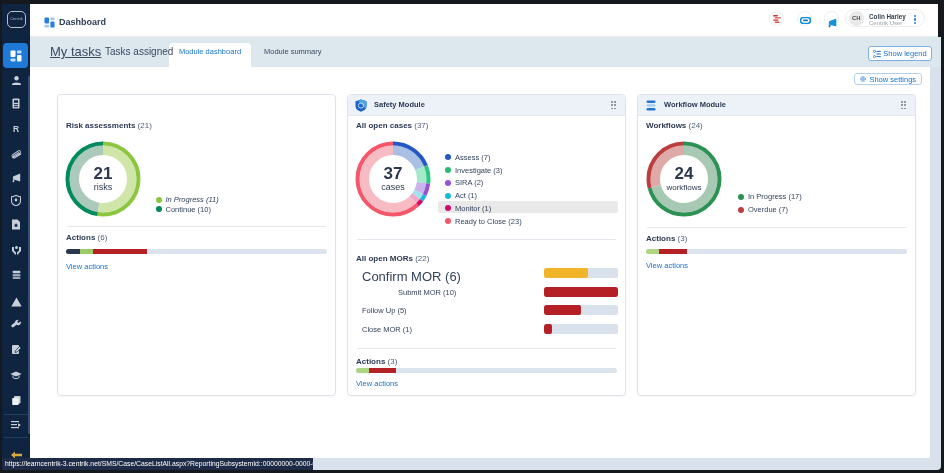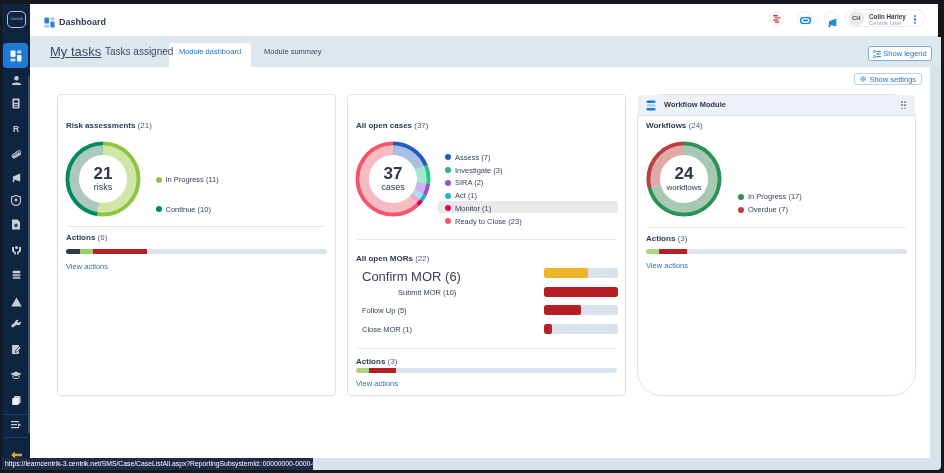--- a/index.html
+++ b/index.html
@@ -182,32 +182,48 @@
   <div style="position:absolute;left:5px;top:44px;"><svg width="80" height="80" viewBox="0 0 80 80">
         <g transform="rotate(-90 40 40)">
           <circle cx="40" cy="40" r="28.75" fill="none" stroke="#cfe6a8" stroke-width="9.5" stroke-dasharray="94.62 86.02" stroke-dashoffset="-0.00"></circle>
           <circle cx="40" cy="40" r="35.5" fill="none" stroke="#8cc63f" stroke-width="4" stroke-dasharray="116.84 106.22" stroke-dashoffset="-0.00"></circle>
           <circle cx="40" cy="40" r="28.75" fill="none" stroke="#abcabb" stroke-width="9.5" stroke-dasharray="86.02 94.62" stroke-dashoffset="-94.62"></circle>
           <circle cx="40" cy="40" r="35.5" fill="none" stroke="#008a5e" stroke-width="4" stroke-dasharray="106.22 116.84" stroke-dashoffset="-116.84"></circle>
         </g>
 <text x="40" y="40" text-anchor="middle" font-family="Liberation Sans, sans-serif" font-size="17" font-weight="bold" fill="#2b3850">21</text>
 <text x="40" y="51" text-anchor="middle" font-family="Liberation Sans, sans-serif" font-size="9" fill="#2b3850">risks</text>
       </svg></div>
-  <div class="legend" style="left:97.5px;top:80px;"><span class="ld" style="background:#8cc63f;"></span>In Progress (11)</div>
+  <div class="legend" style="left:97.5px;top:100px;font-style:italic;"><span class="ld" style="background:#8cc63f;"></span>In Progress (11)</div>
   <div class="legend" style="left:97.5px;top:109.6px;"><span class="ld" style="background:#008a5e;"></span>Continue (10)</div>
   <div class="divider" style="top:131px;"></div>
   <div class="sech" style="left:8px;top:138px;">Actions <span>(6)</span></div>
   <div class="track" style="left:8px;top:154px;width:261px;">
     <i style="width:14px;background:#2b3850;"></i>
       <i style="width:13px;background:#9ccc65;"></i>
       <i style="width:54px;background:#b42025;"></i>
   </div>
   <div class="link" style="left:8px;top:167px;">View actions</div>
 </div>
 <div class="card" style="left:347px;">
+  <div class="chead">
+    <svg style="position:absolute;left:7px;top:4px;" width="12" height="13" viewBox="0 0 12 13">
+      <path d="M6 0.5 L11.5 2.3 L11.5 7 C11.5 10 9 11.8 6 12.7 C3 11.8 0.5 10 0.5 7 L0.5 2.3 Z" fill="#1e63c8"></path>
+      <path d="M6 0.5 L11.5 2.3 L11.5 7 C11.5 8 11.2 8.8 10.7 9.5 L3 2 L6 0.5Z" fill="#4da3e8"></path>
+      <circle cx="6" cy="6.5" r="2.6" fill="none" stroke="#bcd7f2" stroke-width="1"></circle>
+    </svg>
+    <div class="ctitle">Safety Module</div>
+      <div class="grip">
+        <i style="left:0.0px;top:0.0px;"></i>
+        <i style="left:3.2px;top:0.0px;"></i>
+        <i style="left:0.0px;top:3.4px;"></i>
+        <i style="left:3.2px;top:3.4px;"></i>
+        <i style="left:0.0px;top:6.8px;"></i>
+        <i style="left:3.2px;top:6.8px;"></i>
+      </div>
+  </div>
   <div class="sech" style="left:8px;top:25.5px;">All open cases <span>(37)</span></div>
   <div style="position:absolute;left:5px;top:44px;"><svg width="80" height="80" viewBox="0 0 80 80">
         <g transform="rotate(-90 40 40)">
           <circle cx="40" cy="40" r="28.75" fill="none" stroke="#a9bfe3" stroke-width="9.5" stroke-dasharray="34.18 146.47" stroke-dashoffset="-0.00"></circle>
           <circle cx="40" cy="40" r="35.5" fill="none" stroke="#2458c4" stroke-width="4" stroke-dasharray="42.20 180.85" stroke-dashoffset="-0.00"></circle>
           <circle cx="40" cy="40" r="28.75" fill="none" stroke="#a4e9cb" stroke-width="9.5" stroke-dasharray="14.65 165.99" stroke-dashoffset="-34.18"></circle>
           <circle cx="40" cy="40" r="35.5" fill="none" stroke="#28c77e" stroke-width="4" stroke-dasharray="18.09 204.97" stroke-dashoffset="-42.20"></circle>
           <circle cx="40" cy="40" r="28.75" fill="none" stroke="#cbb4ec" stroke-width="9.5" stroke-dasharray="9.76 170.88" stroke-dashoffset="-48.82"></circle>
           <circle cx="40" cy="40" r="35.5" fill="none" stroke="#9553d2" stroke-width="4" stroke-dasharray="12.06 211.00" stroke-dashoffset="-60.28"></circle>
           <circle cx="40" cy="40" r="28.75" fill="none" stroke="#9fe5ef" stroke-width="9.5" stroke-dasharray="4.88 175.76" stroke-dashoffset="-58.59"></circle>
@@ -246,21 +262,21 @@
       <i style="width:8px;background:#b42025;"></i>
     </div>
   <div class="divider" style="top:253px;"></div>
   <div class="sech" style="left:8px;top:261.5px;">Actions <span>(3)</span></div>
   <div class="track" style="left:8px;top:273px;width:261px;">
     <i style="width:13px;background:#aed581;"></i>
       <i style="width:27px;background:#b42025;"></i>
   </div>
   <div class="link" style="left:8px;top:284px;">View actions</div>
 </div>
-<div class="card" style="left:637px;border-radius:25px;">
+<div class="card" style="left:637px;">
   <div class="chead">
     <svg style="position:absolute;left:7px;top:5px;" width="12" height="12" viewBox="0 0 12 12">
       <rect x="1.5" y="0.5" width="9" height="2.6" rx="1.3" fill="#1e78d2"></rect>
       <rect x="1.5" y="4.2" width="9" height="2.6" rx="1.3" fill="#a8cdf0"></rect>
       <rect x="1.5" y="7.9" width="9" height="2.6" rx="1.3" fill="#1e78d2"></rect>
     </svg>
     <div class="ctitle">Workflow Module</div>
       <div class="grip">
         <i style="left:0.0px;top:0.0px;"></i>
         <i style="left:3.2px;top:0.0px;"></i>

